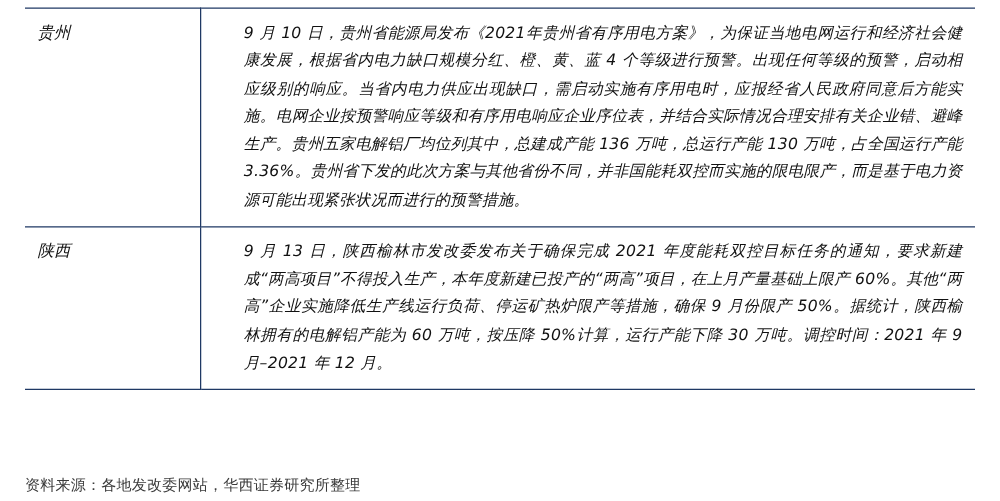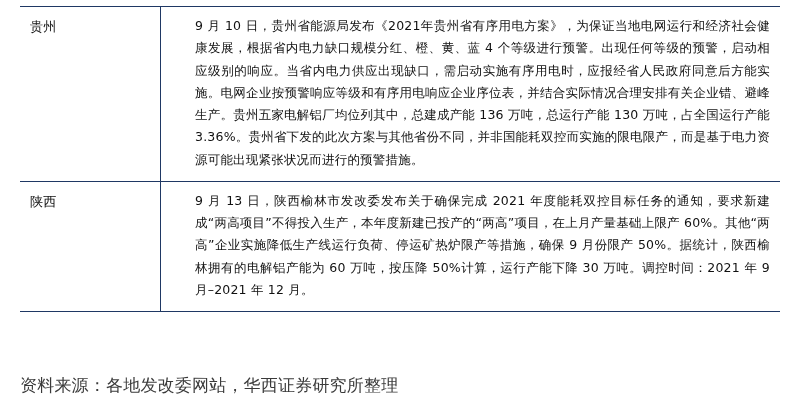--- a/index.html
+++ b/index.html
@@ -25,20 +25,21 @@
     width: 760px;
     margin: 6px 0 0 20px;
     table-layout: fixed;
   }
   .doc-table td {
     vertical-align: top;
     padding: 8px 10px 10px 10px;
     font-size: 12.5px;
     line-height: 1.78;
     letter-spacing: 0.2px;
+    font-style: italic;
   }
   .col-region {
     width: 120px;
     border-top: 1.5px solid #1f3864;
     border-bottom: 1.5px solid #1f3864;
     border-right: 1.5px solid #1f3864;
     border-left: none;
   }
   .col-content {
     border-top: 1.5px solid #1f3864;
@@ -58,21 +59,21 @@
     margin-left: 24px;
   }
   .row-second .col-region,
   .row-second .col-content {
     border-top: none;
   }
   .source-note {
     position: absolute;
     left: 20px;
     bottom: 10px;
-    font-size: 17px;
+    font-size: 12px;
     color: #3a3a3a;
     letter-spacing: 0.2px;
   }
 </style>
 </head>
 <body>
 
 <div class="page">
 
   <table class="doc-table">

